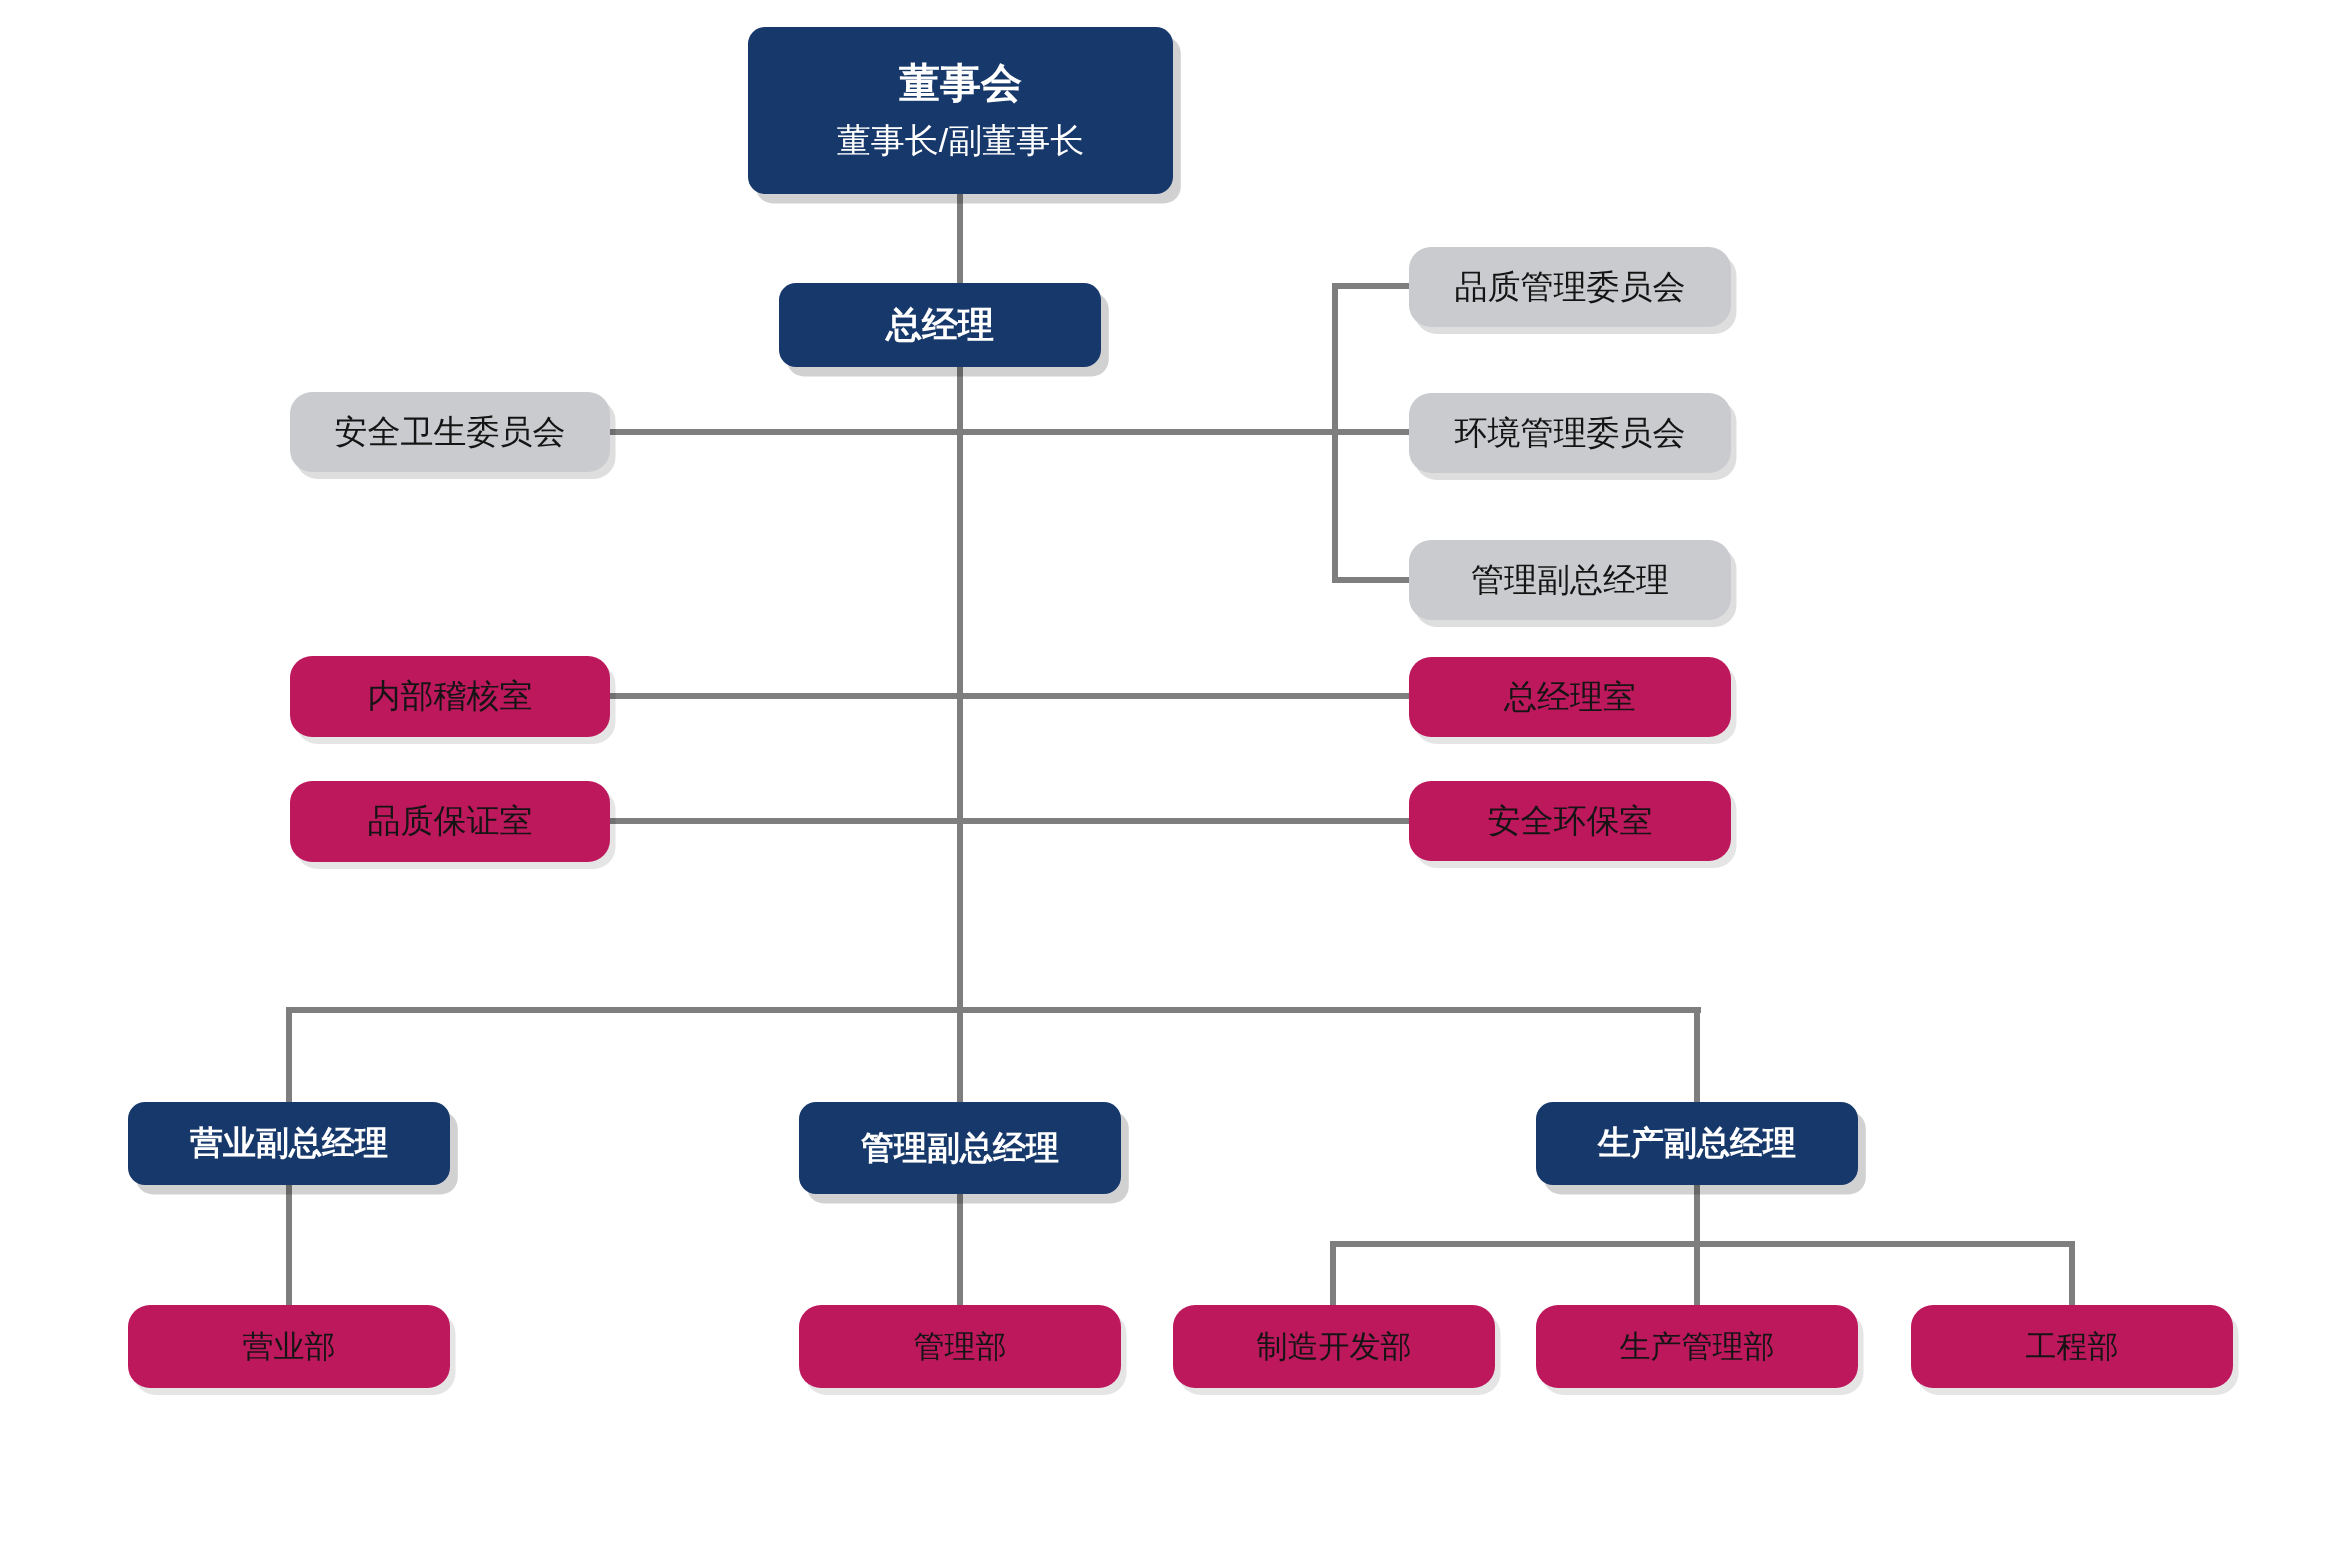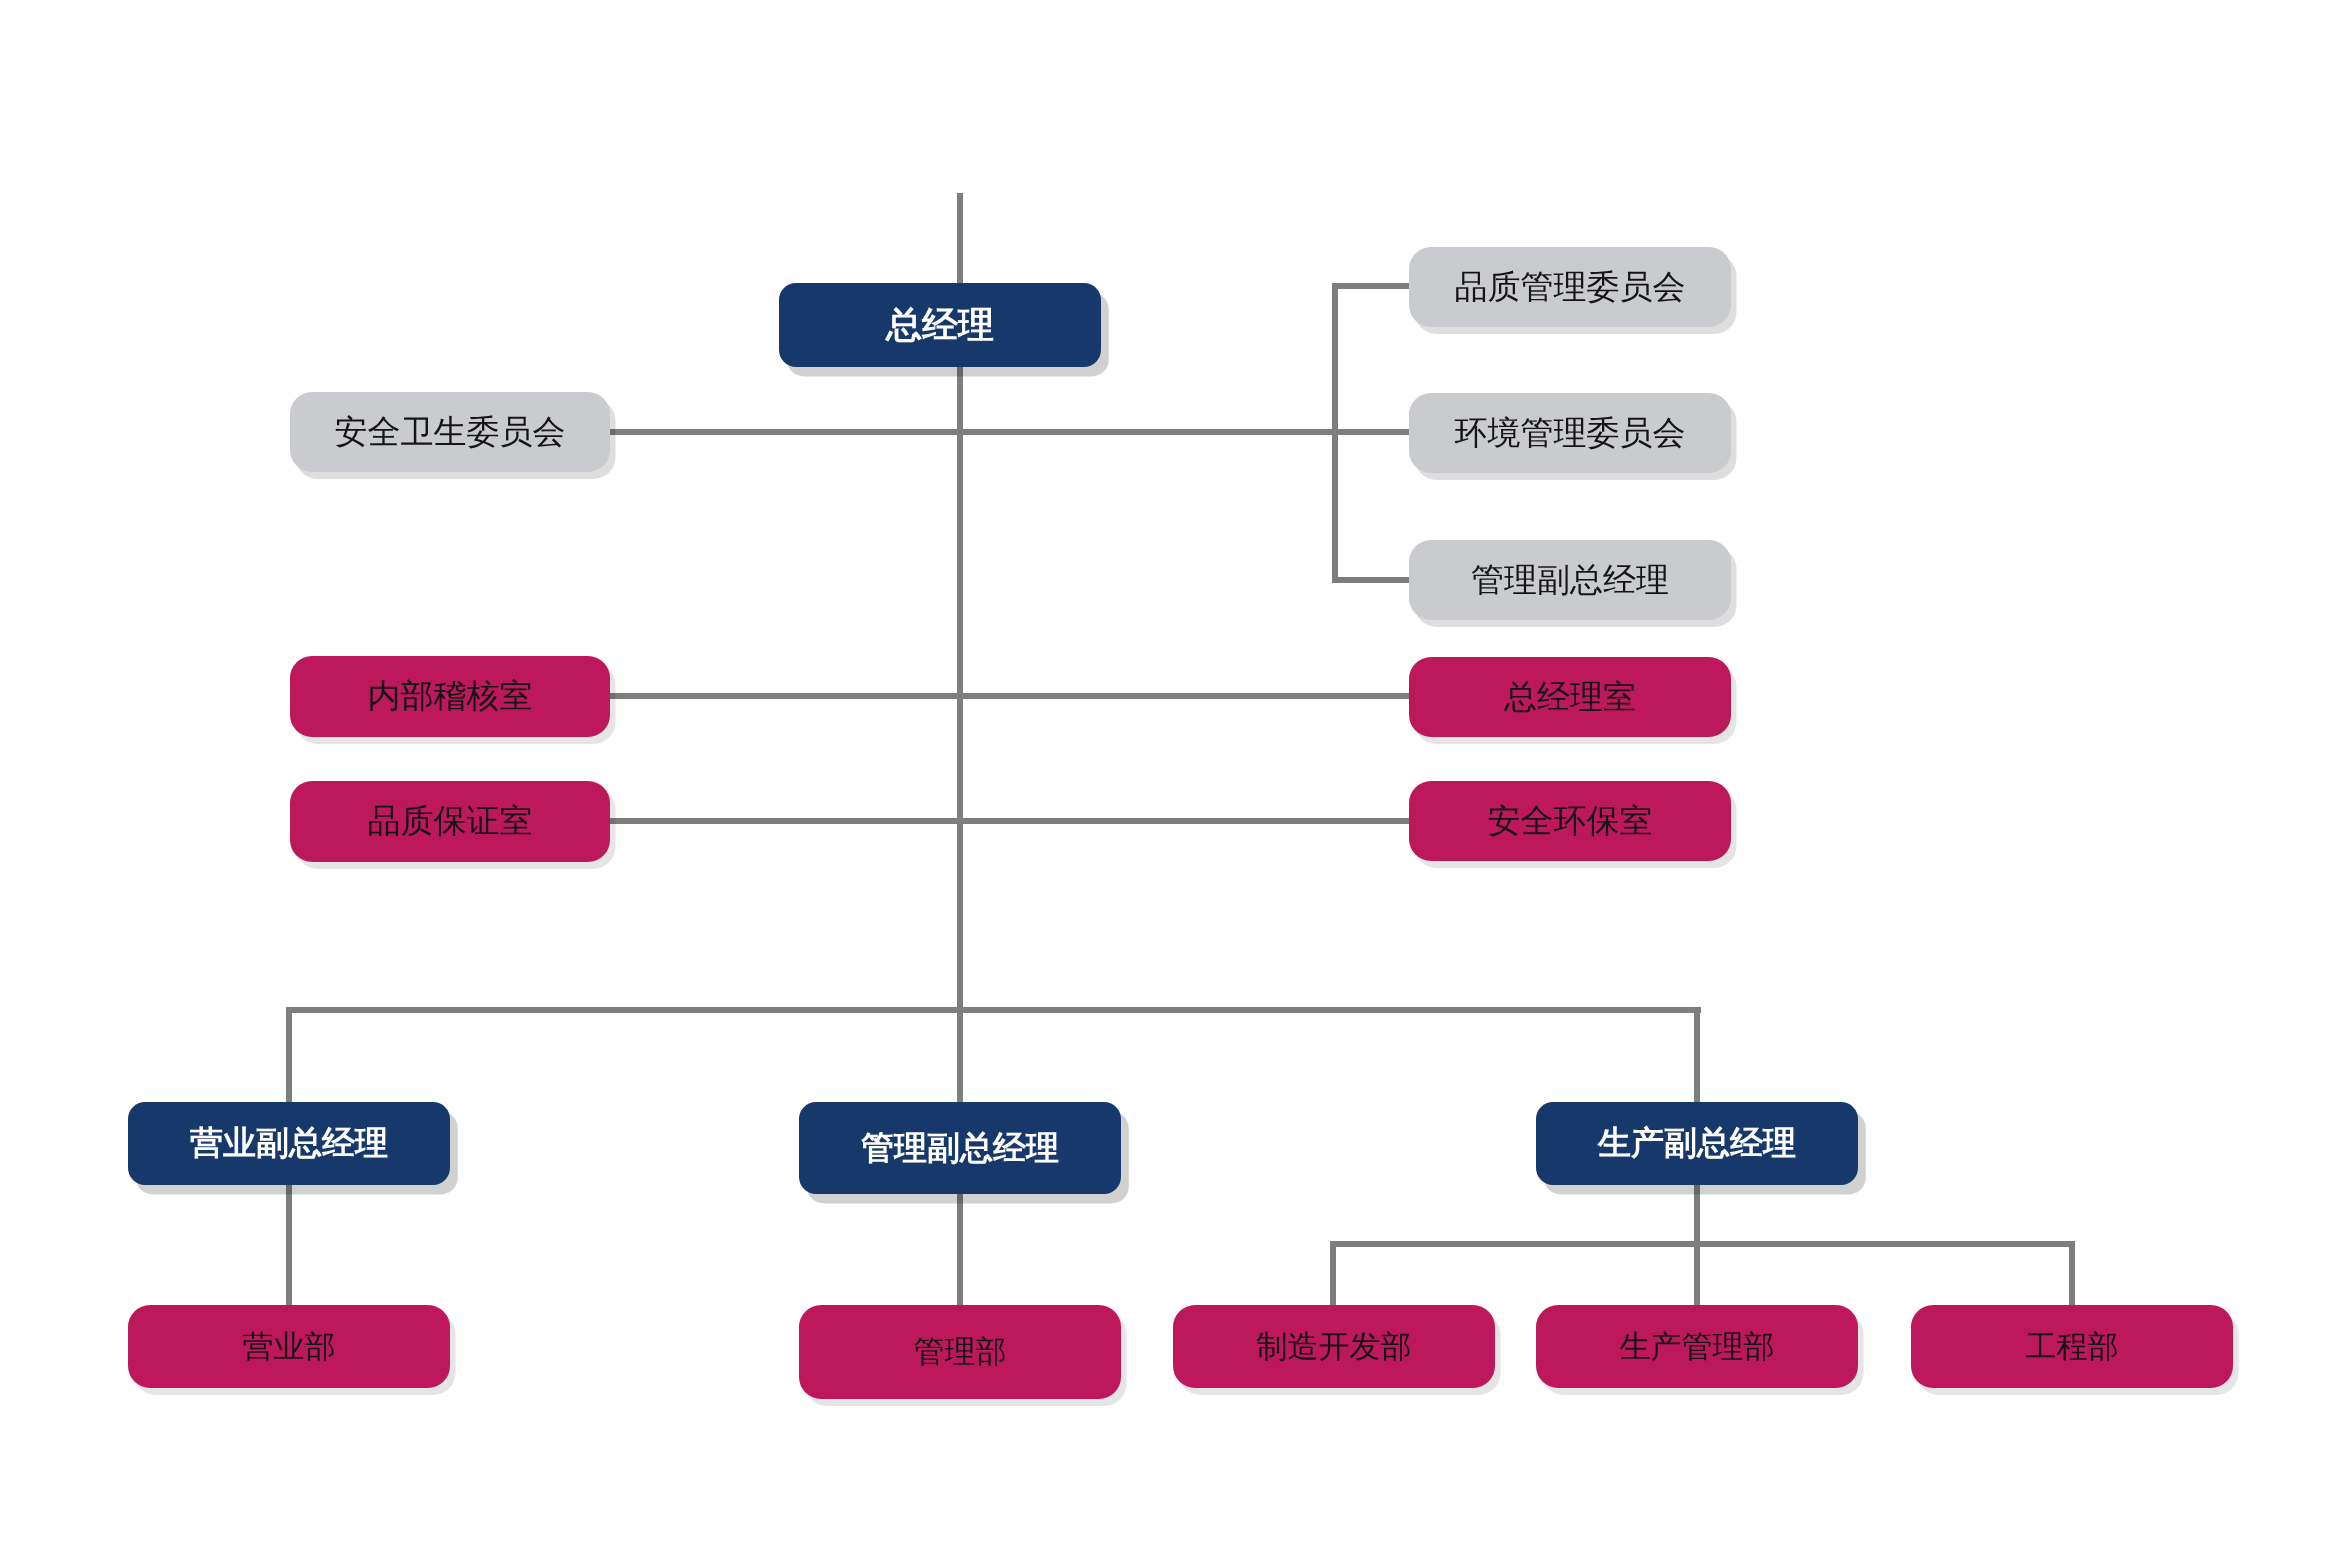--- a/index.html
+++ b/index.html
@@ -65,20 +65,24 @@
   <div class="line" style="left:286px;top:1007px;width:6.2px;height:95px"></div>
   <div class="line" style="left:1694px;top:1007px;width:6.2px;height:95px"></div>
   <div class="line" style="left:286px;top:1185px;width:6.2px;height:120px"></div>
   <div class="line" style="left:957px;top:1185px;width:6.2px;height:120px"></div>
   <div class="line" style="left:1694px;top:1185px;width:6.2px;height:59px"></div>
   <div class="line" style="left:1330px;top:1241px;width:745px;height:6.2px"></div>
   <div class="line" style="left:1330px;top:1241px;width:6.2px;height:64px"></div>
   <div class="line" style="left:1694px;top:1241px;width:6.2px;height:64px"></div>
   <div class="line" style="left:2069px;top:1241px;width:6.2px;height:64px"></div>
 
+  <div class="node blue" style="left:748px;top:27px;width:425px;height:167px">
+    <div class="t1">董事会</div>
+    <div class="t2">董事长/副董事长</div>
+  </div>
 
   <div class="node blue" style="left:779px;top:283px;width:322px;height:84px">
     <div class="lbl-blue-lg">总经理</div>
   </div>
 
   <div class="node gray" style="left:290px;top:392px;width:320px;height:80px">
     <div class="lbl-plain">安全卫生委员会</div>
   </div>
   <div class="node gray" style="left:1409px;top:247px;width:322px;height:80px">
     <div class="lbl-plain">品质管理委员会</div>
@@ -109,21 +113,21 @@
   <div class="node blue" style="left:799px;top:1102px;width:322px;height:92px">
     <div class="lbl-blue">管理副总经理</div>
   </div>
   <div class="node blue" style="left:1536px;top:1102px;width:322px;height:83px">
     <div class="lbl-blue">生产副总经理</div>
   </div>
 
   <div class="node yellow" style="left:128px;top:1305px;width:322px;height:83px">
     <div class="lbl-dept">营业部</div>
   </div>
-  <div class="node yellow" style="left:799px;top:1305px;width:322px;height:94px">
+  <div class="node yellow" style="left:799px;top:1305px;width:322px;height:83px">
     <div class="lbl-dept">管理部</div>
   </div>
   <div class="node yellow" style="left:1173px;top:1305px;width:322px;height:83px">
     <div class="lbl-dept">制造开发部</div>
   </div>
   <div class="node yellow" style="left:1536px;top:1305px;width:322px;height:83px">
     <div class="lbl-dept">生产管理部</div>
   </div>
   <div class="node yellow" style="left:1911px;top:1305px;width:322px;height:83px">
     <div class="lbl-dept">工程部</div>

